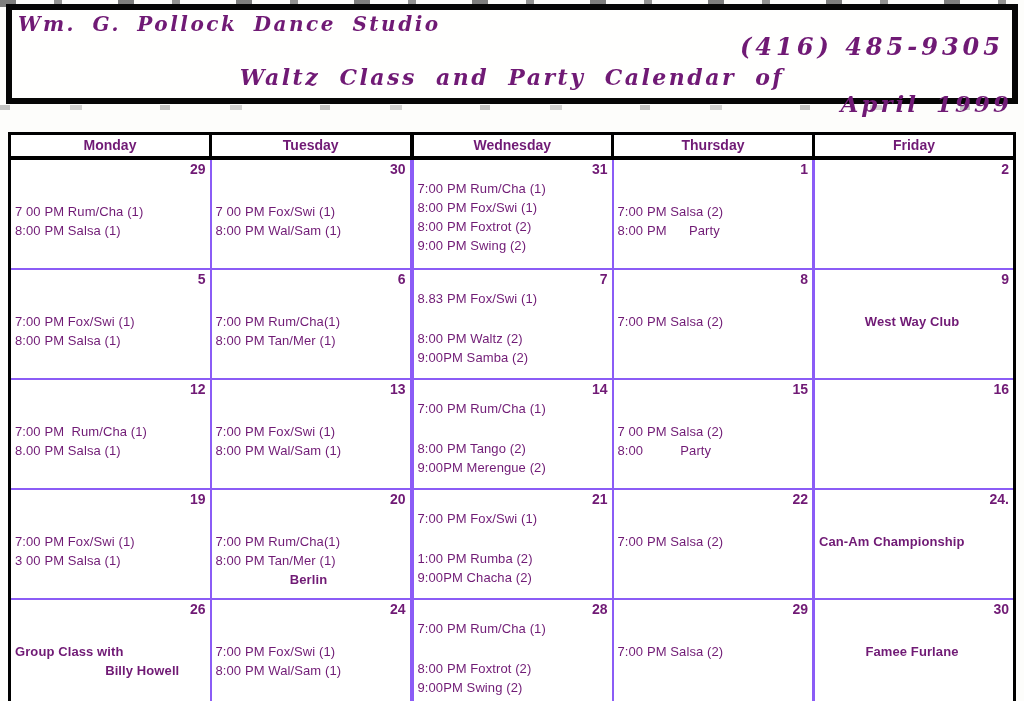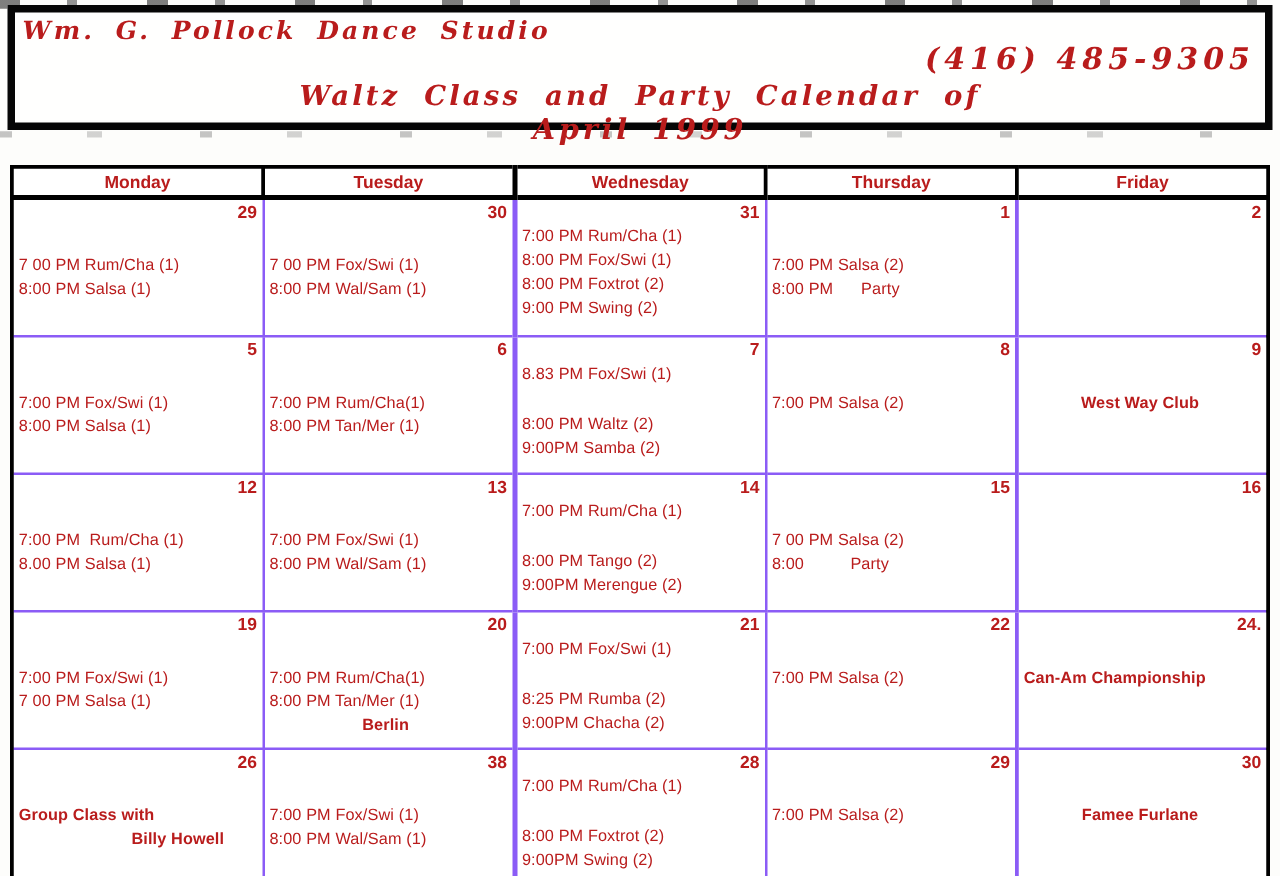--- a/index.html
+++ b/index.html
@@ -1,19 +1,19 @@
 <!DOCTYPE html>
 <html><head>
 <meta charset="utf-8">
 <style>
   html,body { margin:0; padding:0; background:#ffffff; }
   .page {
     position:relative; width:1024px; height:701px;
     background:#fdfdfb; overflow:hidden;
-    font-family:"Liberation Sans", sans-serif; color:#b91c1c;
+    font-family:"Liberation Sans", sans-serif; color:#701a75;
   }
 
   
   .noise-top {
     position:absolute; top:0; left:0; width:100%; height:7px; opacity:.55;
     background:repeating-linear-gradient(90deg,
       rgba(0,0,0,.9) 0 16px, transparent 16px 54px,
       rgba(0,0,0,.75) 54px 62px, transparent 62px 118px);
   }
   .noise-mid {
@@ -26,21 +26,21 @@
   
   .header-box {
     position:absolute; left:6px; top:4px; width:1012px; height:100px;
     border:6px solid #060606; box-sizing:border-box; background:#fffffe;
   }
   .studio-row { display:flex; justify-content:space-between; align-items:flex-start; padding:2px 8px 0 6px; }
   .blackletter { font-family:"DejaVu Serif", serif; font-style:italic; font-weight:bold; }
   .studio-name { font-size:20px; letter-spacing:2.5px; word-spacing:7px; }
   .phone { font-size:24px; letter-spacing:4px;margin-top:20px; }
   .title-1 { text-align:center; font-size:22px; letter-spacing:2.5px; word-spacing:9px; margin-top:3px; }
-  .title-2 { text-align:center; font-size:23px; letter-spacing:3px; word-spacing:6px; margin-top:0px; }
+  .title-2 { text-align:right; font-size:23px; letter-spacing:3px; word-spacing:6px; margin-top:0px; }
 
   
   .cal-wrap { position:absolute; left:8px; top:132px; width:1008px; }
   table.cal { border-collapse:collapse; width:100%; table-layout:fixed; border:3px solid #000; }
   .cal th {
     border:3px solid #000; border-bottom:4px solid #000;
     font-size:14px; font-weight:bold; padding:2px 0 3px; background:#fff;
   }
   .cal td {
     border:2px solid #8b5cf6; height:108px; vertical-align:top;
@@ -197,37 +197,37 @@
             <td>
               <div class="date">16</div>
               <div class="cell-body middle"></div>
             </td>
           </tr>
           <tr>
             <td>
               <div class="date">19</div>
               <div class="cell-body middle">
                 <div class="line">7:00 PM Fox/Swi (1)</div>
-                <div class="line">7 00 PM Salsa (1)</div>
+                <div class="line">3 00 PM Salsa (1)</div>
               </div>
             </td>
             <td>
               <div class="date">20</div>
               <div class="cell-body middle">
                 <div class="line">7:00 PM Rum/Cha(1)</div>
                 <div class="line">8:00 PM Tan/Mer (1)</div>
                 <div class="line b c">Berlin</div>
               </div>
             </td>
             <td>
               <div class="date">21</div>
               <div class="cell-body top">
                 <div class="line">7:00 PM Fox/Swi (1)</div>
                 <div class="gap"></div>
-                <div class="line">8:25 PM Rumba (2)</div>
+                <div class="line">1:00 PM Rumba (2)</div>
                 <div class="line">9:00PM Chacha (2)</div>
               </div>
             </td>
             <td>
               <div class="date">22</div>
               <div class="cell-body middle">
                 <div class="line">7:00 PM Salsa (2)</div>
               </div>
             </td>
             <td>
@@ -239,21 +239,21 @@
           </tr>
           <tr>
             <td>
               <div class="date">26</div>
               <div class="cell-body middle">
                 <div class="line b">Group Class with</div>
                 <div class="line b ind">Billy Howell</div>
               </div>
             </td>
             <td>
-              <div class="date">38</div>
+              <div class="date">24</div>
               <div class="cell-body middle">
                 <div class="line">7:00 PM Fox/Swi (1)</div>
                 <div class="line">8:00 PM Wal/Sam (1)</div>
               </div>
             </td>
             <td>
               <div class="date">28</div>
               <div class="cell-body top">
                 <div class="line">7:00 PM Rum/Cha (1)</div>
                 <div class="gap"></div>

